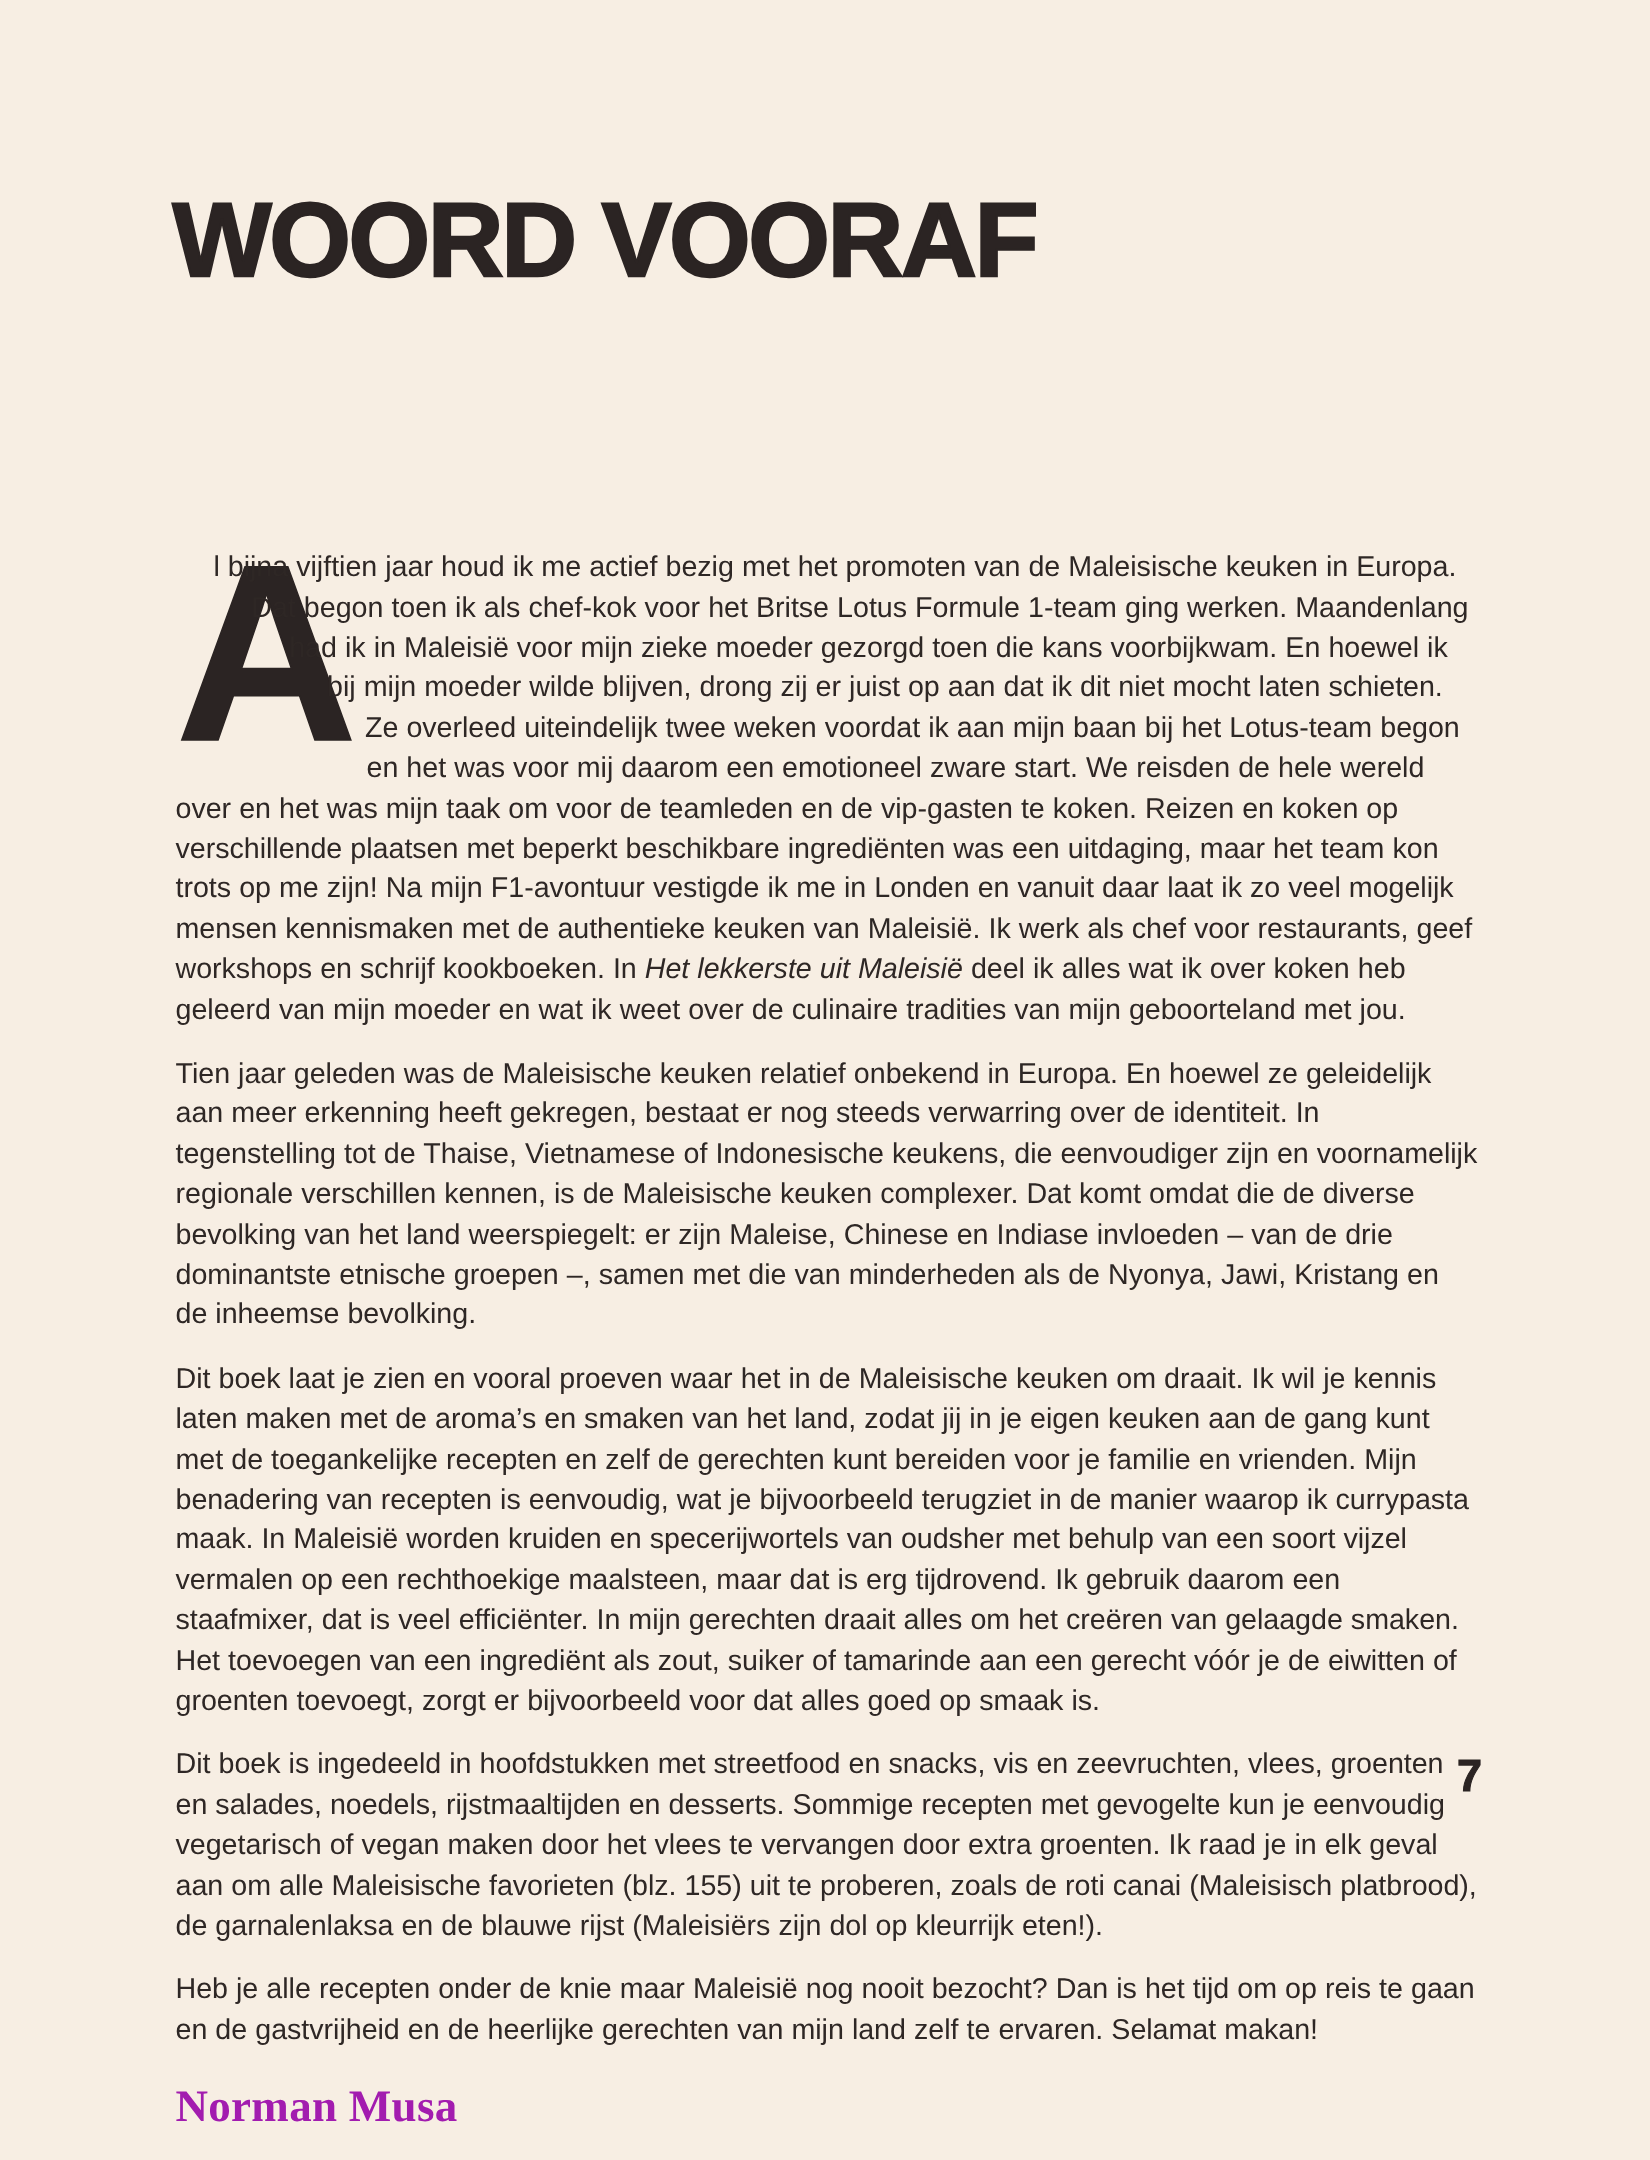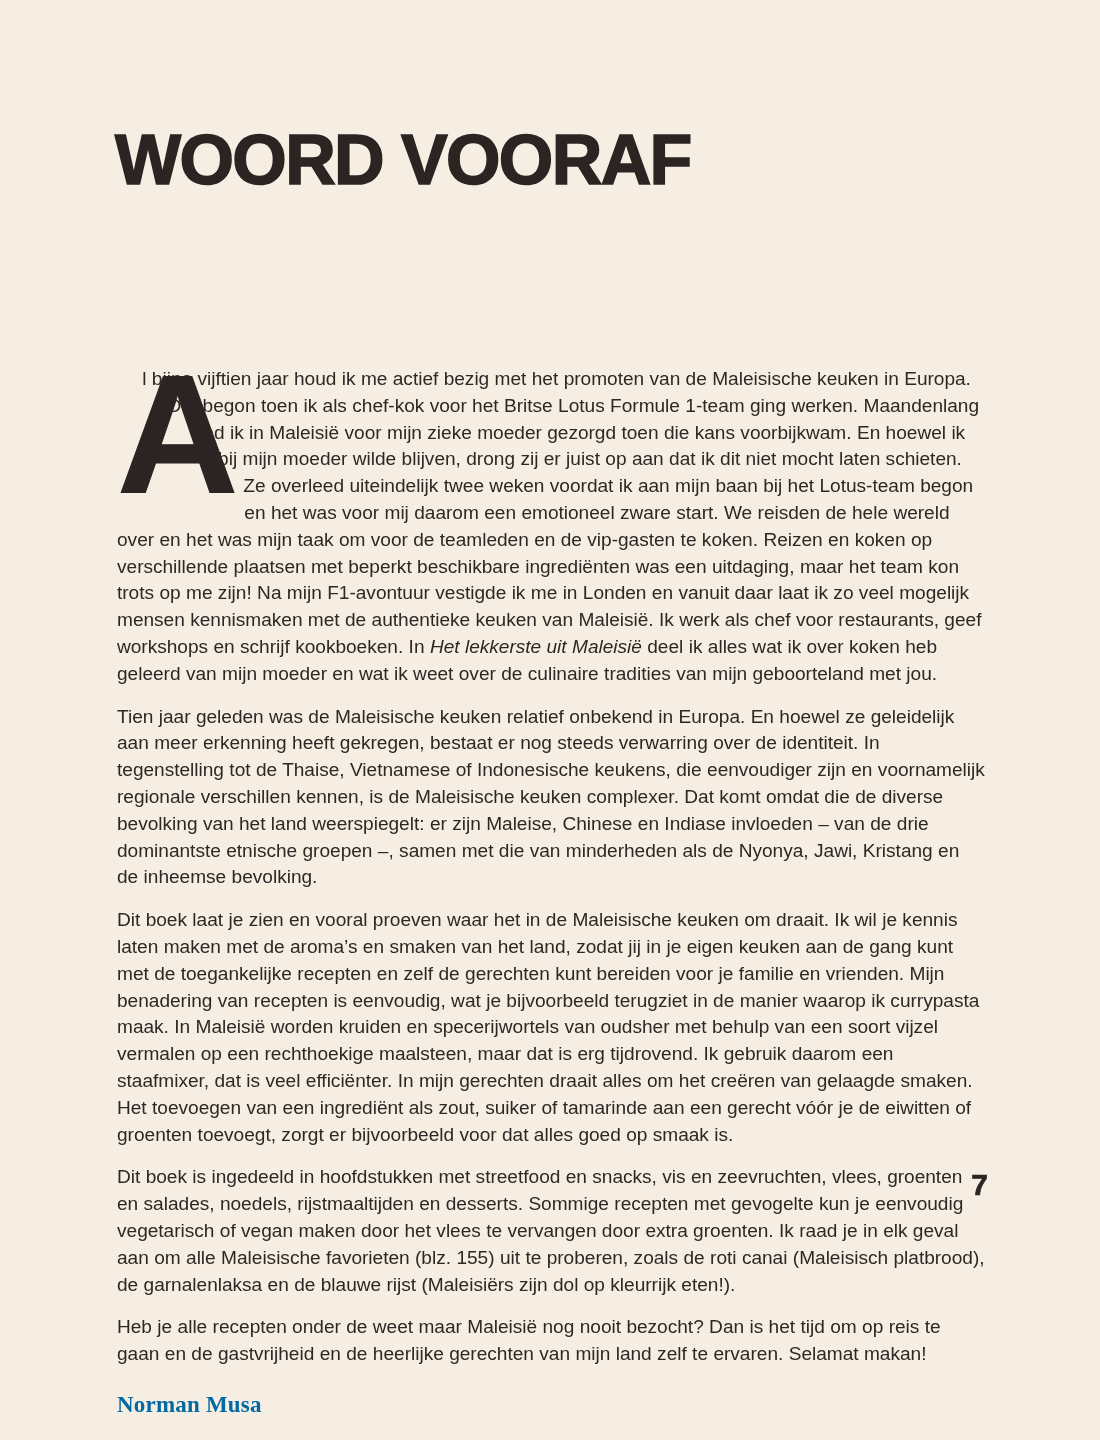--- a/index.html
+++ b/index.html
@@ -82,23 +82,23 @@
     shape-outside: polygon(0 0, 100% 100%, 0 100%);
   }
 
   em.title-italic {
   }
 
   
   .signature {
     font-family: "Liberation Serif", serif;
     font-weight: 700;
-    font-size: 23px;
+    font-size: 30px;
     line-height: 30px;
-    color: #0369a1;
+    color: #a21caf;
     margin: 22px 0 0 0;
     letter-spacing: 0.2px;
   }
 
   
   .folio {
     position: absolute;
     right: 112px;
     bottom: 52px;
     font-family: "Liberation Sans", sans-serif;
@@ -121,21 +121,21 @@
     <p class="body-par dropcap-par">
       <span class="dropcap">A</span><span>l bijna vijftien jaar houd ik me actief bezig met het promoten van de Maleisische keuken in Europa. Dat begon toen ik als chef-kok voor het Britse Lotus Formule 1-team ging werken. Maandenlang had ik in Maleisië voor mijn zieke moeder gezorgd toen die kans voorbijkwam. En hoewel ik bij mijn moeder wilde blijven, drong zij er juist op aan dat ik dit niet mocht laten schieten. Ze overleed uiteindelijk twee weken voordat ik aan mijn baan bij het Lotus-team begon en het was voor mij daarom een emotioneel zware start. We reisden de hele wereld over en het was mijn taak om voor de teamleden en de vip-gasten te koken. Reizen en koken op verschillende plaatsen met beperkt beschikbare ingrediënten was een uitdaging, maar het team kon trots op me zijn! Na mijn F1-avontuur vestigde ik me in Londen en vanuit daar laat ik zo veel mogelijk mensen kennismaken met de authentieke keuken van Maleisië. Ik werk als chef voor restaurants, geef workshops en schrijf kookboeken. In </span><em class="title-italic">Het lekkerste uit Maleisië</em><span> deel ik alles wat ik over koken heb geleerd van mijn moeder en wat ik weet over de culinaire tradities van mijn geboorteland met jou.</span>
     </p>
 
     <p class="body-par">Tien jaar geleden was de Maleisische keuken relatief onbekend in Europa. En hoewel ze geleidelijk aan meer erkenning heeft gekregen, bestaat er nog steeds verwarring over de identiteit. In tegenstelling tot de Thaise, Vietnamese of Indonesische keukens, die eenvoudiger zijn en voornamelijk regionale verschillen kennen, is de Maleisische keuken complexer. Dat komt omdat die de diverse bevolking van het land weerspiegelt: er zijn Maleise, Chinese en Indiase invloeden – van de drie dominantste etnische groepen –, samen met die van minderheden als de Nyonya, Jawi, Kristang en de inheemse bevolking.</p>
 
     <p class="body-par">Dit boek laat je zien en vooral proeven waar het in de Maleisische keuken om draait. Ik wil je kennis laten maken met de aroma’s en smaken van het land, zodat jij in je eigen keuken aan de gang kunt met de toegankelijke recepten en zelf de gerechten kunt bereiden voor je familie en vrienden. Mijn benadering van recepten is eenvoudig, wat je bijvoorbeeld terugziet in de manier waarop ik currypasta maak. In Maleisië worden kruiden en specerijwortels van oudsher met behulp van een soort vijzel vermalen op een rechthoekige maalsteen, maar dat is erg tijdrovend. Ik gebruik daarom een staafmixer, dat is veel efficiënter. In mijn gerechten draait alles om het creëren van gelaagde smaken. Het toevoegen van een ingrediënt als zout, suiker of tamarinde aan een gerecht vóór je de eiwitten of groenten toevoegt, zorgt er bijvoorbeeld voor dat alles goed op smaak is.</p>
 
     <p class="body-par">Dit boek is ingedeeld in hoofdstukken met streetfood en snacks, vis en zeevruchten, vlees, groenten en salades, noedels, rijstmaaltijden en desserts. Sommige recepten met gevogelte kun je eenvoudig vegetarisch of vegan maken door het vlees te vervangen door extra groenten. Ik raad je in elk geval aan om alle Maleisische favorieten (blz. 155) uit te proberen, zoals de roti canai (Maleisisch platbrood), de garnalenlaksa en de blauwe rijst (Maleisiërs zijn dol op kleurrijk eten!).</p>
 
-    <p class="body-par">Heb je alle recepten onder de weet maar Maleisië nog nooit bezocht? Dan is het tijd om op reis te gaan en de gastvrijheid en de heerlijke gerechten van mijn land zelf te ervaren. Selamat makan!</p>
+    <p class="body-par">Heb je alle recepten onder de knie maar Maleisië nog nooit bezocht? Dan is het tijd om op reis te gaan en de gastvrijheid en de heerlijke gerechten van mijn land zelf te ervaren. Selamat makan!</p>
 
     <p class="signature">Norman Musa</p>
 
   </div>
 
   <div class="folio">7</div>
 
 </div>
 
 </body></html>

